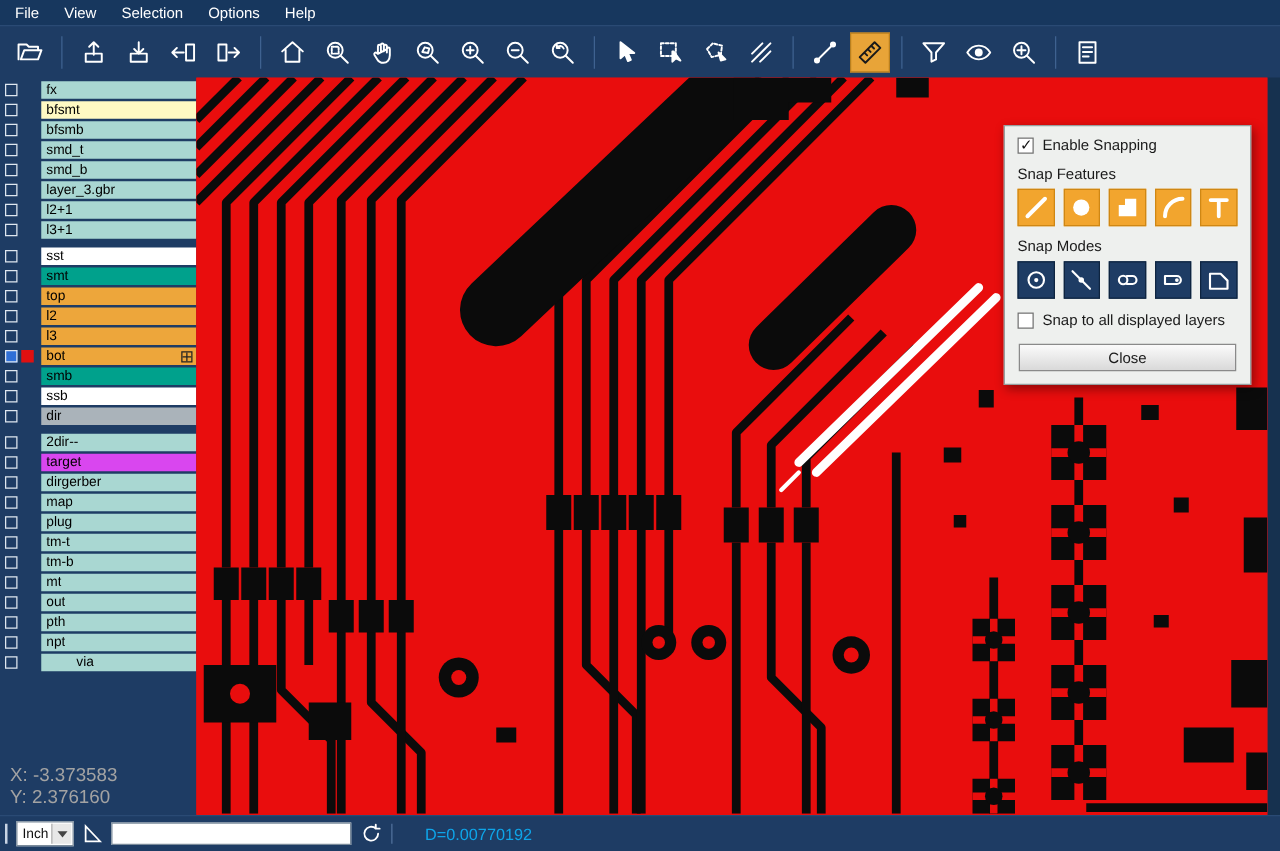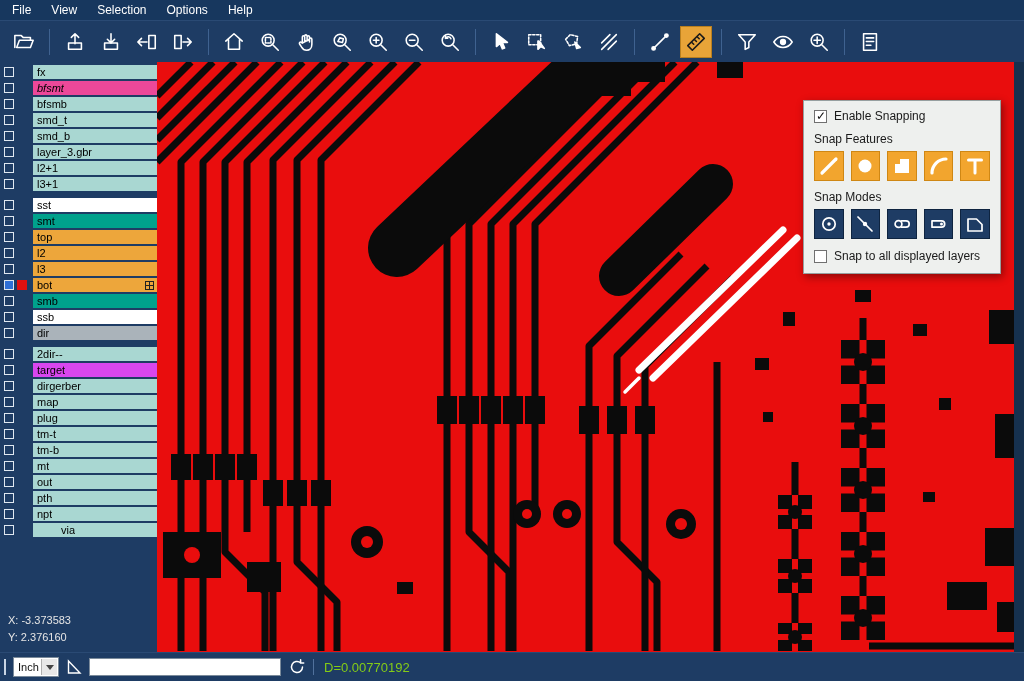--- a/index.html
+++ b/index.html
@@ -31,21 +31,21 @@
   .layer-check.checked { background:#2f6fd6; }
   .layer-swatch { width:10px; height:10px; background:#e01010; margin-left:3px; flex:none; }
   .layer-name { margin-left:auto; width:124px; height:14px; font-size:11px; line-height:14px; color:#000; padding:0 3px 0 4px; display:flex; align-items:center; }
   .lname-text { white-space:nowrap; overflow:hidden; }
   .layer-grid { width:9px; height:9px; margin-left:auto; border:1px solid #222; flex:none;
     background:
       linear-gradient(#222,#222) 50% 0/1px 100% no-repeat,
       linear-gradient(#222,#222) 0 50%/100% 1px no-repeat; }
   .layer-gap { height:5px; }
 
-  .coords { position:absolute; left:8px; bottom:6px; color:#e5e5e5; font-size:11px; line-height:17px; }
+  .coords { position:absolute; left:8px; bottom:6px; color:#a3a3a3; font-size:15px; line-height:17px; }
 
   
   .canvas-wrap { position:relative; flex:1; background:#e90d0d; overflow:hidden; }
   .canvas-wrap > svg { display:block; width:857px; height:589px; }
   .right-strip { width:10px; flex:none; background:#16314f; }
 
   
   .dialog { position:absolute; left:646px; top:38px; width:198px; background:#eef0ee; border:1px solid #97a0a0; box-shadow:2px 3px 8px rgba(0,0,0,.4); font-size:12px; color:#1a1a1a; }
   .dialog-title { height:25px; display:flex; align-items:center; padding:0 4px 0 9px; font-size:12.5px; }
   .dialog-close { width:18px; height:16px; background:#dd4444; border:1px solid #b53030; color:#fff; margin-left:auto; display:flex; align-items:center; justify-content:center; font-size:11px; line-height:1; }
@@ -60,21 +60,21 @@
   .feat-btn { width:30px; height:30px; background:#f2a52e; border:1px solid #cf8714; color:#fff; display:flex; align-items:center; justify-content:center; }
   .mode-btn { width:30px; height:30px; background:#1e3c64; border:1px solid #0e2440; color:#fff; display:flex; align-items:center; justify-content:center; }
   .close-btn { margin:12px auto 0; width:174px; height:22px; background:linear-gradient(#fbfbfb,#d9d9d9); border:1px solid #8a8a8a; display:flex; align-items:center; justify-content:center; font-size:12px; }
 
   
   .bottombar { height:29px; background:#1e3c64; border-top:1px solid #2a4a74; display:flex; align-items:center; gap:7px; padding-left:4px; }
   .grip { width:2px; height:16px; background:#c8d4e4; }
   .unit-select { width:46px; height:20px; background:#fff; border:1px solid #7a8a9a; position:relative; display:flex; align-items:center; font-size:11px; color:#111; padding-left:4px; }
   .sb-input { width:192px; height:18px; background:#fff; border:1px solid #7a8a9a; font-size:11px; padding:0 3px; font-family:"Liberation Sans",sans-serif; }
   .sb-sep { width:1px; height:16px; background:#51719c; }
-  .sb-dist { color:#84cc16; font-size:13px; margin-left:3px; }
+  .sb-dist { color:#0ea5e9; font-size:13px; margin-left:19px; }
   .sb-icon { display:flex; align-items:center; justify-content:center; color:#fff; }
 </style>
 </head>
 <body>
 
 <div class="menubar">
     <div class="menu-item">File</div>
     <div class="menu-item">View</div>
     <div class="menu-item">Selection</div>
     <div class="menu-item">Options</div>
@@ -226,21 +226,21 @@
   <div class="left-panel">
     <div class="layer-list">
         <div class="layer-row">
           <span class="layer-check"></span>
           <span class="layer-name" style="background: rgb(169, 215, 210);">
             <span class="lname-text">fx</span>
           </span>
         </div>
         <div class="layer-row">
           <span class="layer-check"></span>
-          <span class="layer-name" style="background: #ec4899; font-style: italic;">
+          <span class="layer-name" style="background: #fef9c3;">
             <span class="lname-text">bfsmt</span>
           </span>
         </div>
         <div class="layer-row">
           <span class="layer-check"></span>
           <span class="layer-name" style="background: rgb(169, 215, 210);">
             <span class="lname-text">bfsmb</span>
           </span>
         </div>
         <div class="layer-row">
@@ -597,20 +597,23 @@
             <div class="mode-btn">
               <svg width="22" height="22" viewBox="0 0 22 22" fill="none" stroke="currentColor" stroke-width="1.7" stroke-linecap="round" stroke-linejoin="round">
                 <path d="M4 18V6h8.5L18 11.5V18z"></path>
               </svg>
             </div>
           </div>
         <div class="chk-row last">
           <span class="chk" id="chk-all-layers"></span>
           <span>Snap to all displayed layers</span>
         </div>
+        <div class="close-btn">
+            <span>Close</span>
+          </div>
       </div>
     </div>
   </div>
 
   <div class="right-strip"></div>
 </div>
 
 <div class="bottombar">
   <div class="grip"></div>
   <div class="unit-select">

